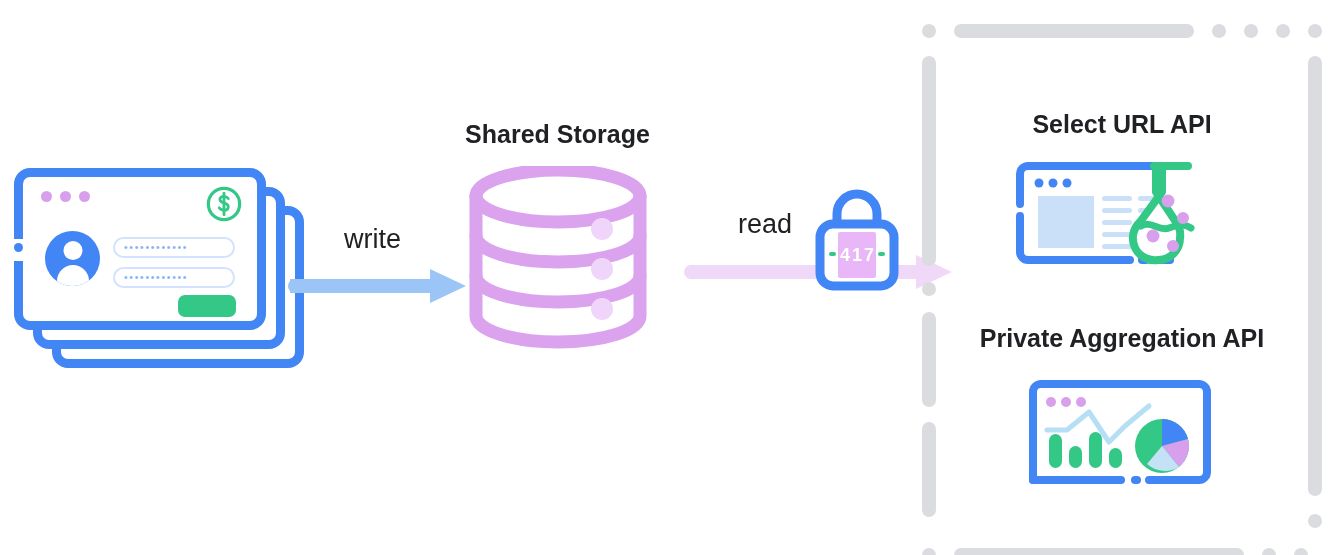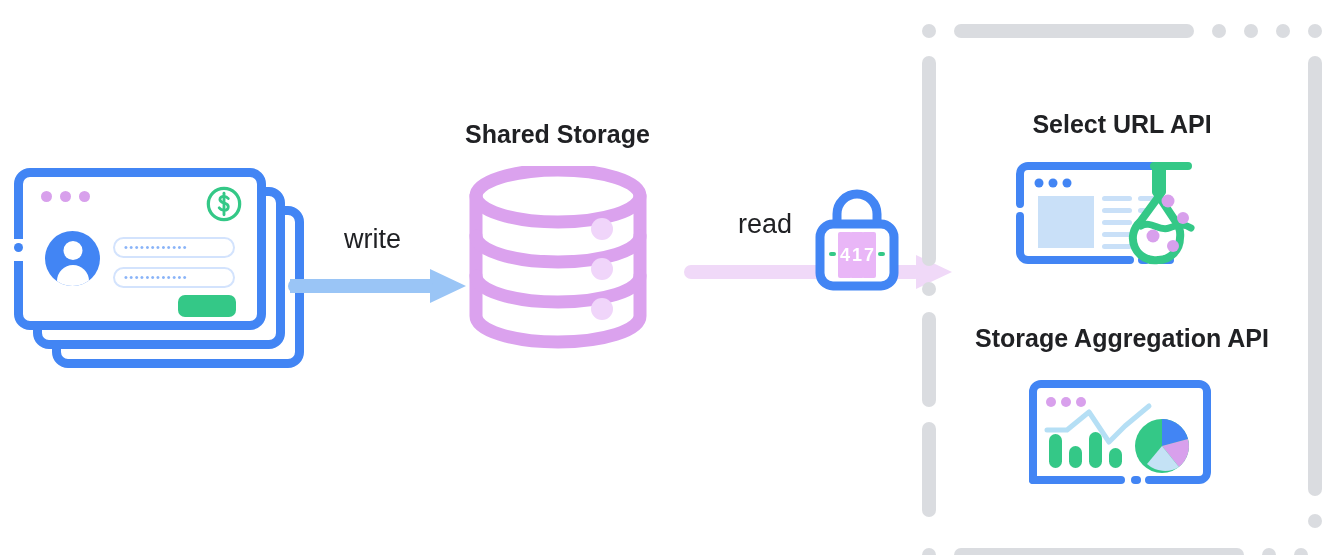--- a/index.html
+++ b/index.html
@@ -321,21 +321,21 @@
       </g>
 
       <path d="M144 10 h34 M152 10 v26 l-22 30 a22 22 0 0 0 18 38 a22 22 0 0 0 22 -22 a22 22 0 0 0 -4 -16 l-20 -30 V10" fill="#ffffff" stroke="#34c887" stroke-width="8" stroke-linejoin="round" stroke-linecap="round"></path>
       <path d="M131 70 c10 -6 18 6 28 2 c10 -4 16 -4 22 0" fill="none" stroke="#34c887" stroke-width="7" stroke-linecap="round"></path>
       <circle cx="158" cy="45" r="6.5" fill="#d8a0ec"></circle>
       <circle cx="173" cy="62" r="6" fill="#d8a0ec"></circle>
       <circle cx="143" cy="80" r="6.5" fill="#d8a0ec"></circle>
       <circle cx="163" cy="90" r="6" fill="#d8a0ec"></circle>
     </svg>
 
-    <div class="api-title" id="private-agg-title">Storage Aggregation API</div>
+    <div class="api-title" id="private-agg-title">Private Aggregation API</div>
 
     <svg id="private-agg-icon" width="190" height="120" viewBox="0 0 190 120">
       <g stroke="#4285f4" stroke-width="8" fill="none" stroke-linecap="round">
         <path d="M8 104 V16 a8 8 0 0 1 8 -8 H174 a8 8 0 0 1 8 8 V96 a8 8 0 0 1 -8 8 H124"></path>
         <path d="M110 104 h2"></path>
         <path d="M8 104 h88"></path>
       </g>
       <circle cx="26" cy="26" r="5" fill="#d8a0ec"></circle>
       <circle cx="41" cy="26" r="5" fill="#d8a0ec"></circle>
       <circle cx="56" cy="26" r="5" fill="#d8a0ec"></circle>

